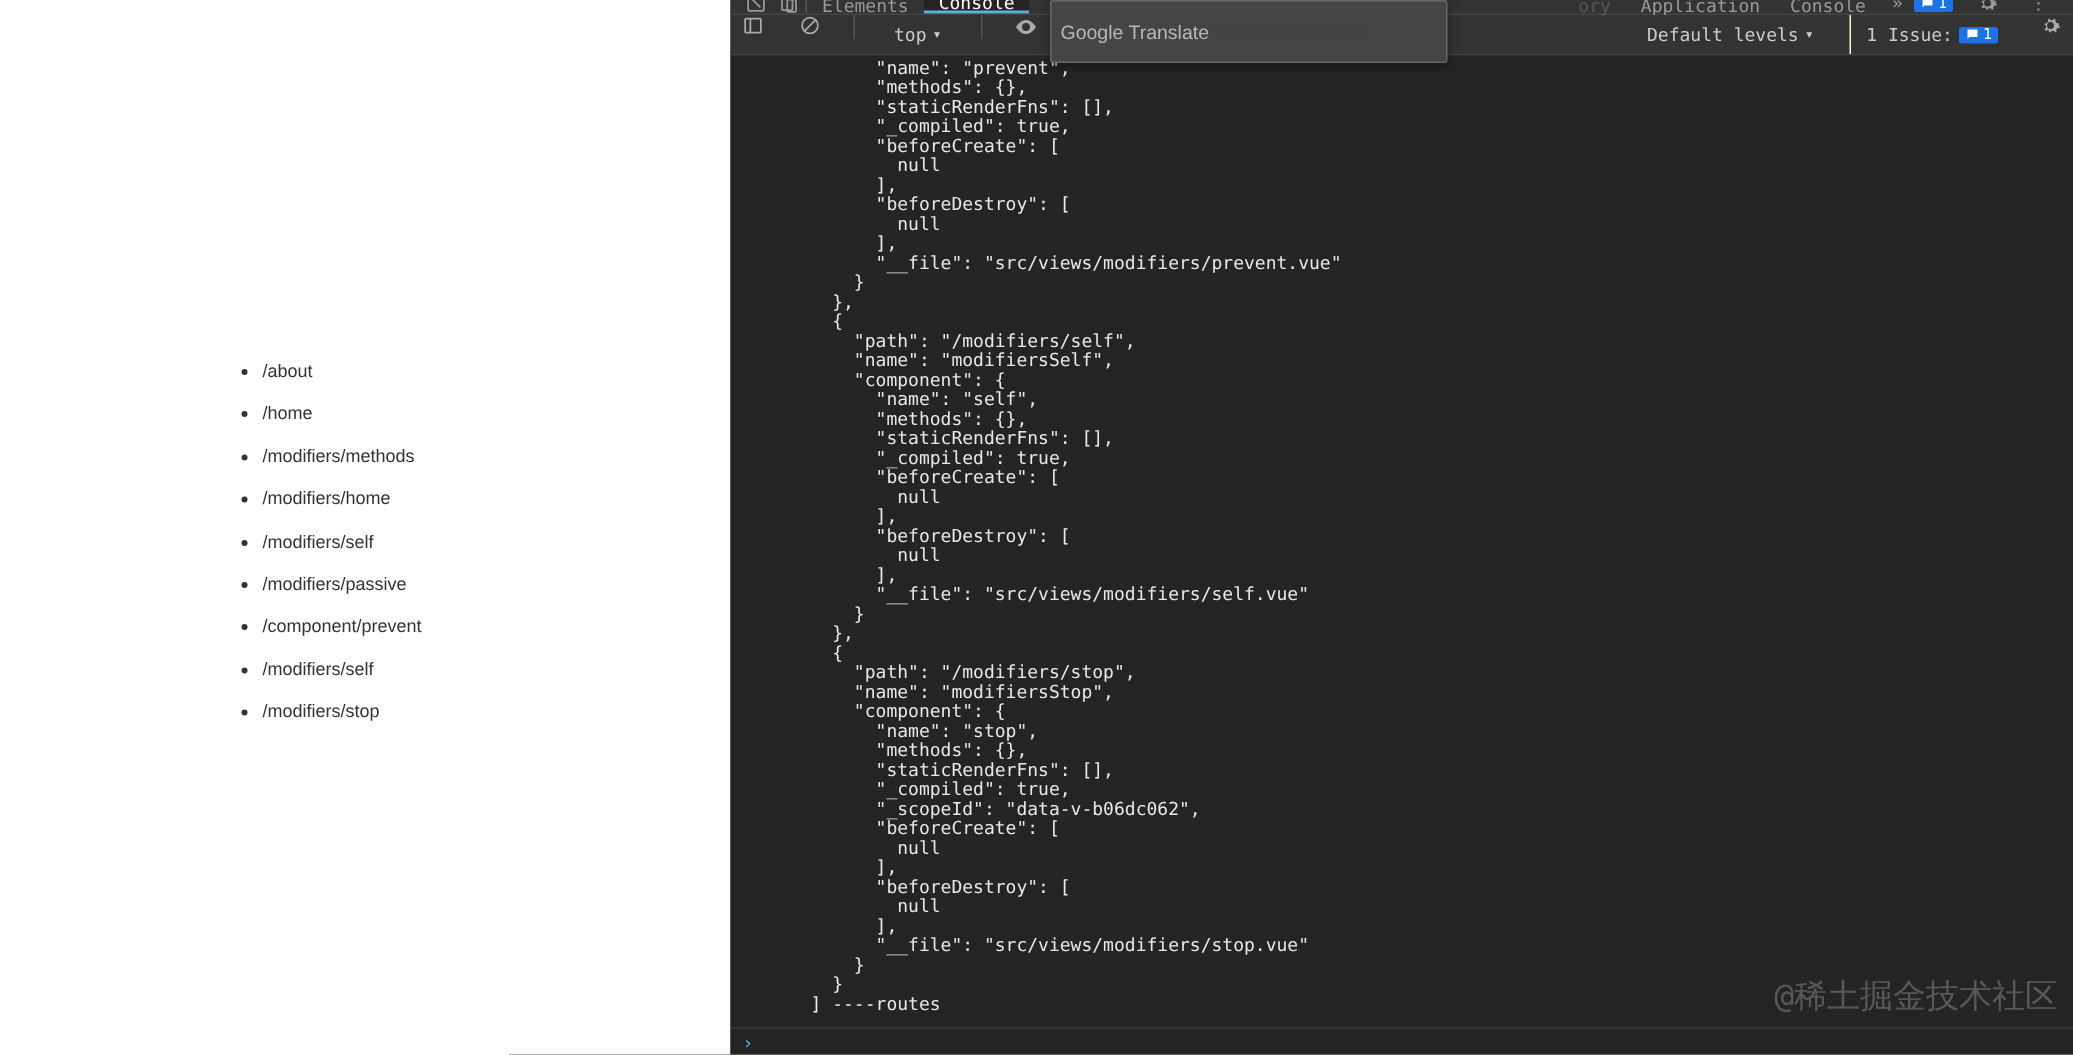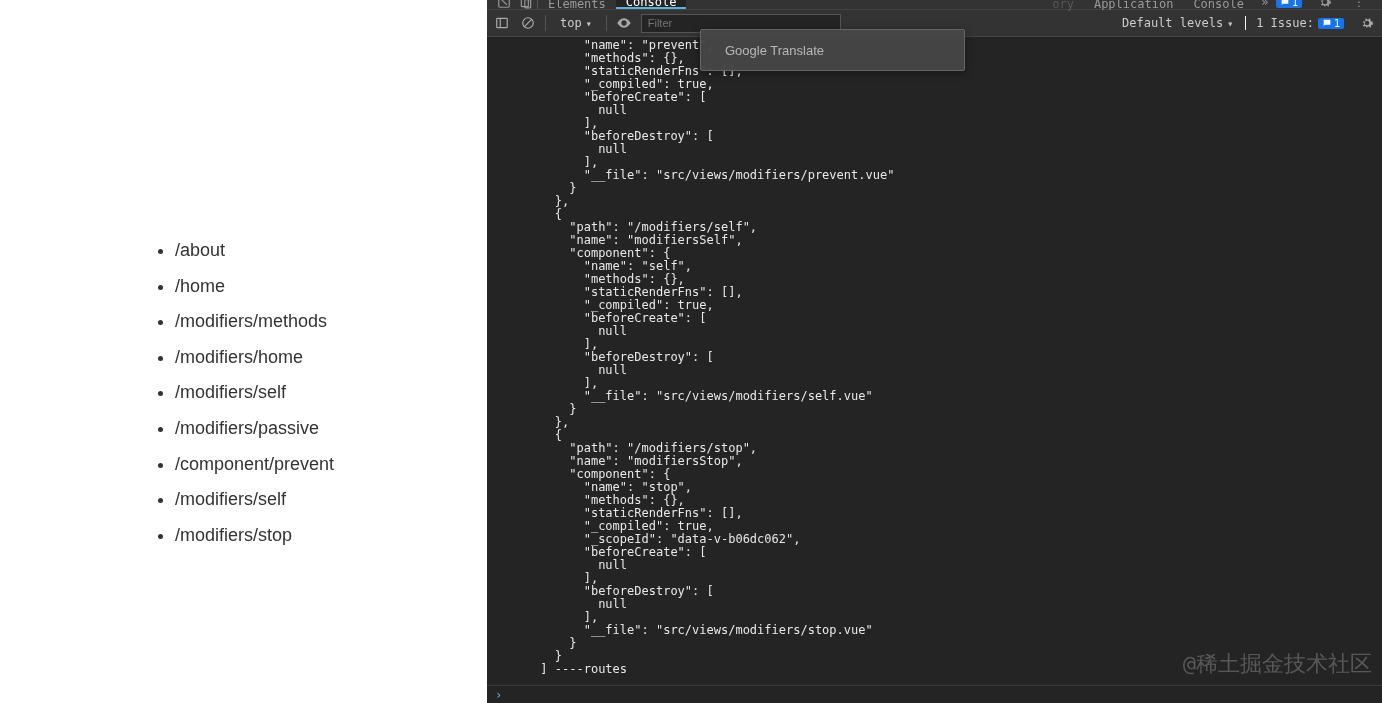--- a/index.html
+++ b/index.html
@@ -1,49 +1,49 @@
 <!DOCTYPE html>
 <html><head>
 <meta charset="utf-8">
 <style>
 * { margin: 0; padding: 0; box-sizing: border-box; }
 body { font-family: Arial, sans-serif; width: 1382px; height: 703px; overflow: hidden; display: flex; position: relative; }
 
 .left-pane { width: 487px; height: 703px; background: #fff; position: relative; }
 .route-list { list-style: disc; position: absolute; left: 175px; top: 240px; }
-.route-list li { font-size: 18px; color: #333; margin-bottom: 14px; line-height: 1.2; cursor: pointer; }
+.route-list li { font-size: 12px; color: #333; margin-bottom: 14px; line-height: 1.2; cursor: pointer; }
 
 .devtools { width: 895px; height: 703px; background: #242424; display: flex; flex-direction: column; font-family: Menlo, Consolas, monospace; font-size: 11px; position: relative; }
 
 .tab-bar { height: 10px; background: #333; border-bottom: 1px solid #444; display: flex; align-items: flex-end; padding: 0 6px; gap: 0; color: #bbb; font-size: 12px; }
 .tb-icon { width: 22px; display: flex; justify-content: center; align-items: center; color: #999; cursor: pointer; }
 .tab { padding: 0 10px; line-height: 10px; color: #999; cursor: pointer; }
 .tab.active { color: #fff; border-bottom: 2px solid #5db0d7; background: #242424; }
 .tb-spacer { flex: 1; }
 .tb-right { display: flex; align-items: center; gap: 12px; padding-right: 6px; }
 .badge-blue { background: #1a73e8; color: #fff; padding: 0 4px; border-radius: 2px; font-size: 10px; display: inline-flex; align-items: center; gap: 2px; }
 
-.toolbar { height: 27px; background: #333; border-bottom: 1px solid #444; display: flex; align-items: center; padding: 0 6px; gap: 8px; color: #ccc; font-size: 12px; }
+.toolbar { height: 27px; background: #333; border-bottom: 1px solid #444; display: flex; padding: 0 6px; gap: 20px; color: #ccc; font-size: 12px; }
 .tool-icon { width: 18px; display: flex; justify-content: center; cursor: pointer; color: #aaa; }
 .sep { width: 1px; height: 16px; background: #555; }
 .context-btn { display: flex; align-items: center; gap: 4px; cursor: pointer; padding: 2px 6px; }
 .context-btn::after { content: '▾'; font-size: 10px; }
 .filter-input { background: #242424; border: 1px solid #555; color: #ccc; padding: 2px 6px; font-size: 11px; width: 200px; height: 19px; }
 .levels-btn { display: flex; align-items: center; gap: 4px; cursor: pointer; }
 .levels-btn::after { content: '▾'; font-size: 10px; }
 .issues { display: flex; align-items: center; gap: 4px; border-left: 1px solid #fef9c3; padding-left: 10px; margin-left: 4px; }
 .gear { margin-left: 6px; cursor: pointer; }
 
 .console-body { flex: 1; overflow: hidden; background: #242424; color: #ddd; font-size: 12px; line-height: 13px; }
 .console-body pre { white-space: pre; font-family: Menlo, Consolas, monospace; padding: 2px 0 0 10px; color: #e8e8e8; }
 
 .prompt-row { height: 18px; background: #242424; border-top: 1px solid #3a3a3a; display: flex; align-items: center; padding: 0 8px; }
 .prompt-row .caret { color: #5db0d7; font-size: 12px; }
 
-.translate-overlay { position: absolute; left: 700px; top: 0; width: 265px; height: 42px; background: rgba(70,70,70,0.96); border: 1px solid #666; display: flex; align-items: center; padding: 0 24px; color: #b8b8b8; font-size: 13px; z-index: 50; border-radius: 2px; font-family: Arial, sans-serif; box-shadow: 0 2px 8px rgba(0,0,0,0.4); margin-top: 29px; }
+.translate-overlay { position: absolute; left: 700px; top: 0; width: 265px; height: 42px; background: rgba(70,70,70,0.96); border: 1px solid #666; display: flex; align-items: center; padding: 0 6px; color: #b8b8b8; font-size: 13px; z-index: 50; border-radius: 2px; font-family: Arial, sans-serif; box-shadow: 0 2px 8px rgba(0,0,0,0.4); }
 
 .watermark { position: absolute; right: 10px; bottom: 24px; color: rgba(140,140,140,0.5); font-size: 22px; z-index: 40; pointer-events: none; }
 </style>
 </head>
 <body>
 
 <div class="left-pane">
   <ul class="route-list">
     <li>/about</li>
     <li>/home</li>

